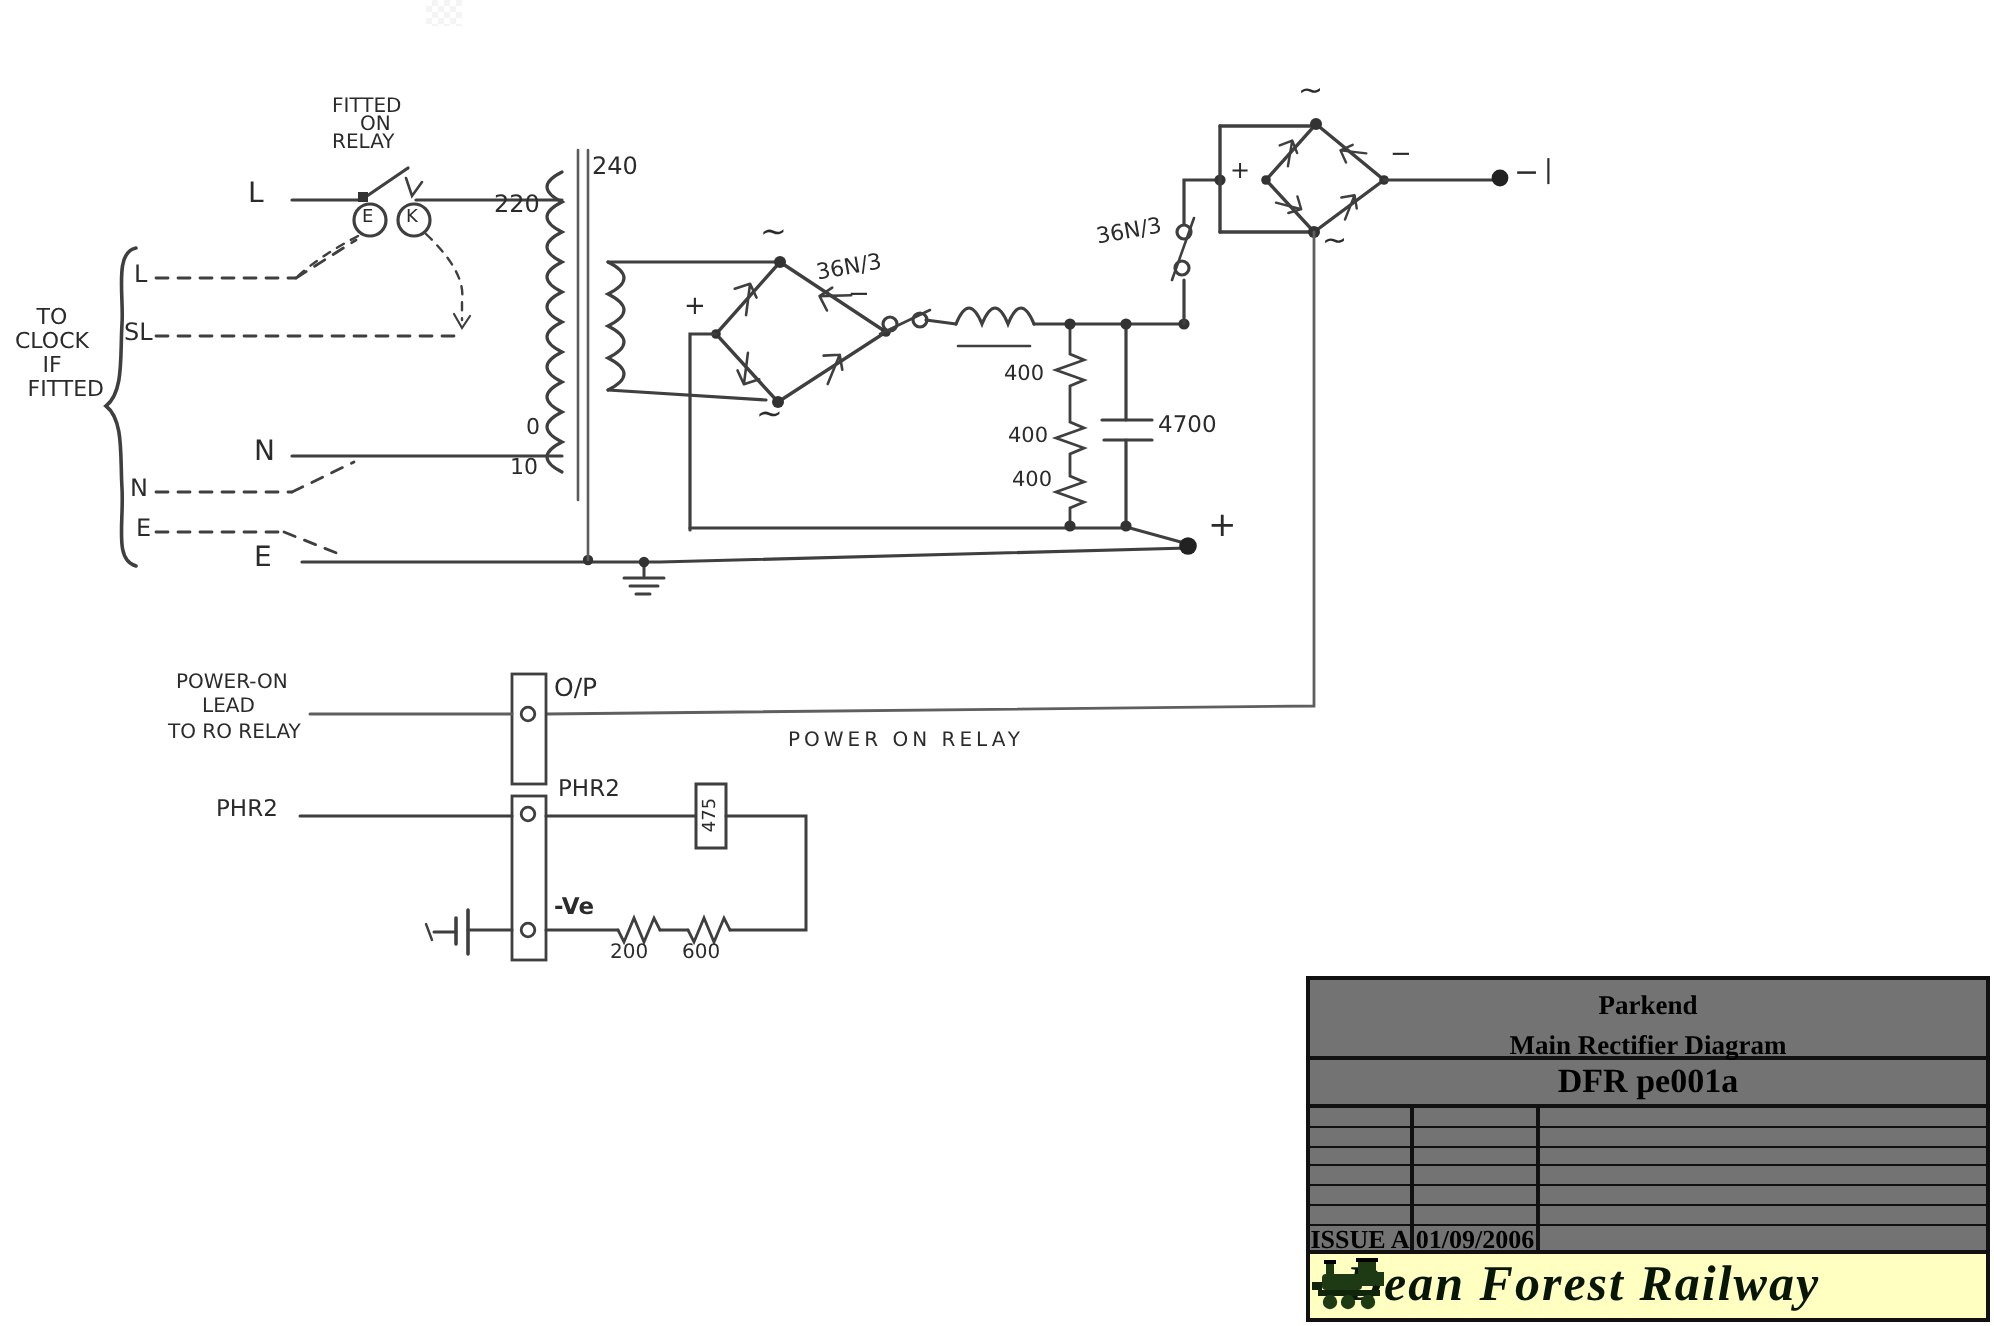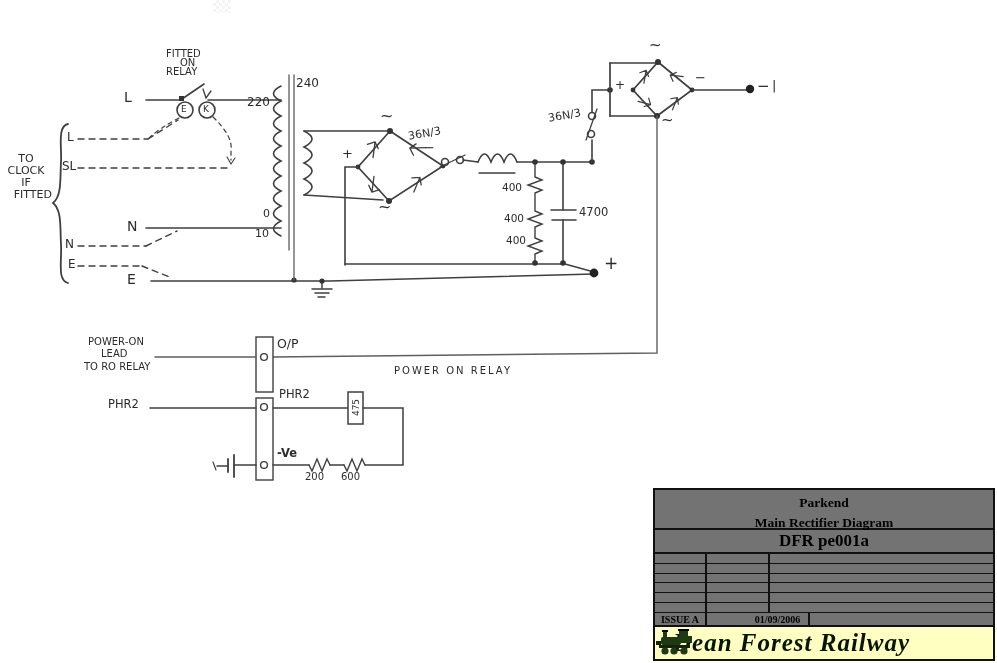--- a/index.html
+++ b/index.html
@@ -18,21 +18,21 @@
       font-size:13.5px;line-height:1.45;padding-top:3px;box-sizing:border-box;}
   .tb-number{height:24px;border-bottom:2px solid #111;text-align:center;font-weight:bold;
       font-size:17px;line-height:21px;box-sizing:border-box;}
   .tb-grid{height:58px;display:flex;flex-direction:column;box-sizing:border-box;}
   .tb-row{flex:1;display:flex;border-bottom:1px solid #111;box-sizing:border-box;}
   .tb-row:last-child{border-bottom:none;}
   .tb-c1{width:52px;border-right:2px solid #111;box-sizing:border-box;}
   .tb-c2{width:63px;border-right:2px solid #111;box-sizing:border-box;}
   .tb-c3{flex:1;}
   .tb-issue{height:15px;border-top:1px solid #111;border-bottom:2px solid #111;display:flex;
-      font-weight:bold;font-size:10px;line-height:13px;box-sizing:border-box;gap:40px;}
+      font-weight:bold;font-size:13px;line-height:13px;box-sizing:border-box;}
   .tb-issue .tb-c1,.tb-issue .tb-c2{text-align:center;}
   .tb-issue .tb-c3{padding-left:10px;}
   .tb-banner{flex:1;background:#ffffc2;position:relative;
       font-style:italic;font-weight:bold;font-size:25px;letter-spacing:1px;
       color:#081607;padding:2px 0 0 18px;box-sizing:border-box;}
   .tb-banner svg{position:absolute;right:2px;top:1px;}
   #watermark{position:absolute;left:213px;top:0;width:18px;height:13px;opacity:.5;
       background:repeating-conic-gradient(#e9e9e9 0 25%,#ffffff 0 50%) 0 0/6px 6px;}
 </style>
 </head>

